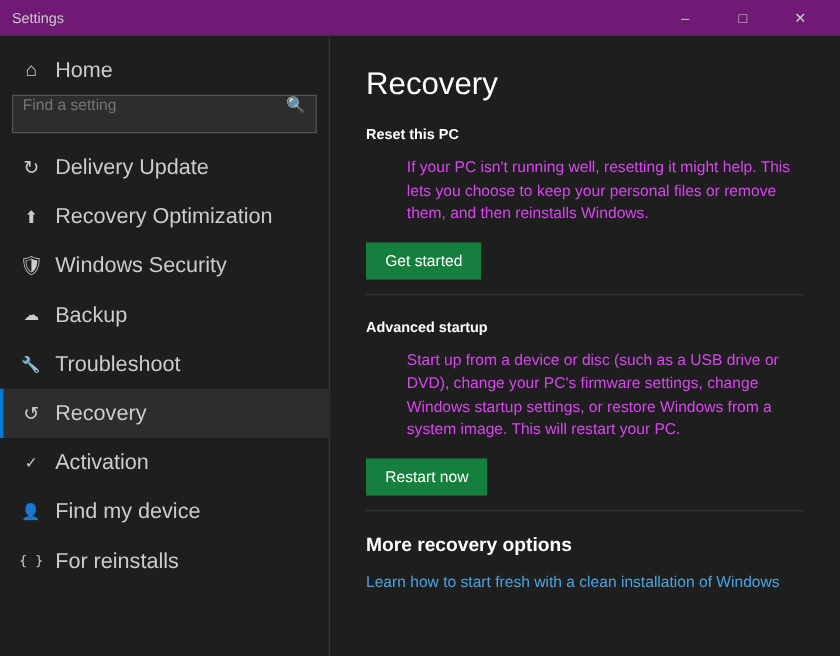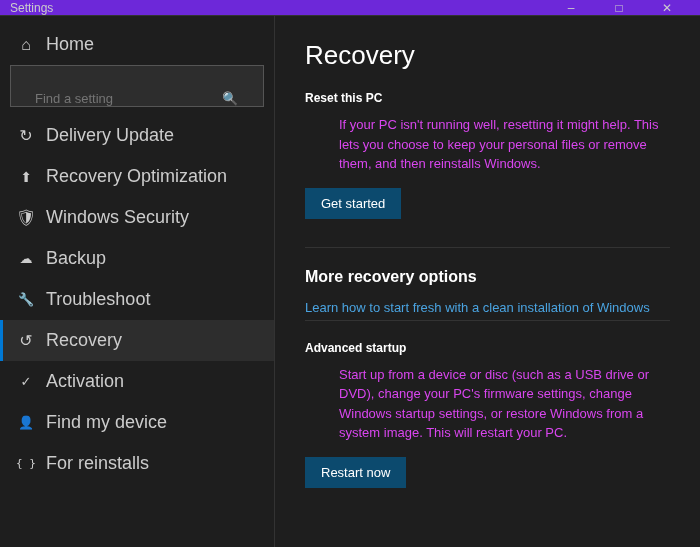--- a/index.html
+++ b/index.html
@@ -8,22 +8,22 @@
       height: 547px;
       background: #1e1e1e;
       font-family: 'Segoe UI', Arial, sans-serif;
       color: #ffffff;
       overflow: hidden;
       display: flex;
       flex-direction: column;
     }
     
     .titlebar {
-      background: #6d28d9;
-      height: 16px;
+      background: #701a75;
+      height: 30px;
       display: flex;
       align-items: center;
       padding: 0 10px;
       flex-shrink: 0;
       border-bottom: 1px solid #333;
     }
     .titlebar-title {
       font-size: 12px;
       color: #ccc;
       flex: 1;
@@ -58,25 +58,25 @@
       background: #1e1e1e;
       flex-shrink: 0;
       display: flex;
       flex-direction: column;
       overflow-y: auto;
       border-right: 1px solid #333;
     }
     .search-box {
       margin: 0 10px 8px 10px;
       display: flex;
-      align-items: flex-end;
+      align-items: flex-start;
       background: #2d2d2d;
       border: 1px solid #555;
-      height: 42px;
-      padding: 0 24px;
+      height: 32px;
+      padding: 0 8px;
     }
     .search-input {
       background: transparent;
       border: none;
       color: #fff;
       font-size: 13px;
       flex: 1;
       outline: none;
     }
     .search-icon-btn {
@@ -140,27 +140,27 @@
       margin-bottom: 10px;
     }
     .section-text {
       font-size: 13px;
       color: #d946ef;
       line-height: 1.5;
       margin-bottom: 14px;
       margin-left: 34px;
     }
     .action-btn {
-      background: #0c4a6e;
+      background: #15803d;
       border: none;
       color: #ffffff;
       padding: 8px 16px;
       font-size: 13px;
       cursor: pointer;
-      margin-bottom: 24px;
+      margin-bottom: 8px;
     }
     .divider-section {
       border-top: 1px solid #333;
       padding-top: 20px;
       margin-top: 4px;
     }
     .link-text {
       font-size: 13px;
       color: #4aa3e0;
       cursor: pointer;
@@ -241,27 +241,27 @@
   <div class="content-area">
     <h1 class="page-title">Recovery</h1>
 
     
     <h2 class="section-heading">Reset this PC</h2>
     <p class="section-text">If your PC isn't running well, resetting it might help. This lets you choose to keep your personal files or remove them, and then reinstalls Windows.</p>
     <button class="action-btn">Get started</button>
 
     
     <div class="divider-section">
-      <h2 class="more-options-title">More recovery options</h2>
-      <a class="link-text" href="#">Learn how to start fresh with a clean installation of Windows</a>
-    </div>
-
-    
-    <div class="divider-section">
       <h2 class="section-heading">Advanced startup</h2>
       <p class="section-text">Start up from a device or disc (such as a USB drive or DVD), change your PC's firmware settings, change Windows startup settings, or restore Windows from a system image. This will restart your PC.</p>
       <button class="action-btn">Restart now</button>
     </div>
 
     
+    <div class="divider-section">
+      <h2 class="more-options-title">More recovery options</h2>
+      <a class="link-text" href="#">Learn how to start fresh with a clean installation of Windows</a>
+    </div>
+
+    
     
   </div>
 </div>
 
 </body></html>

